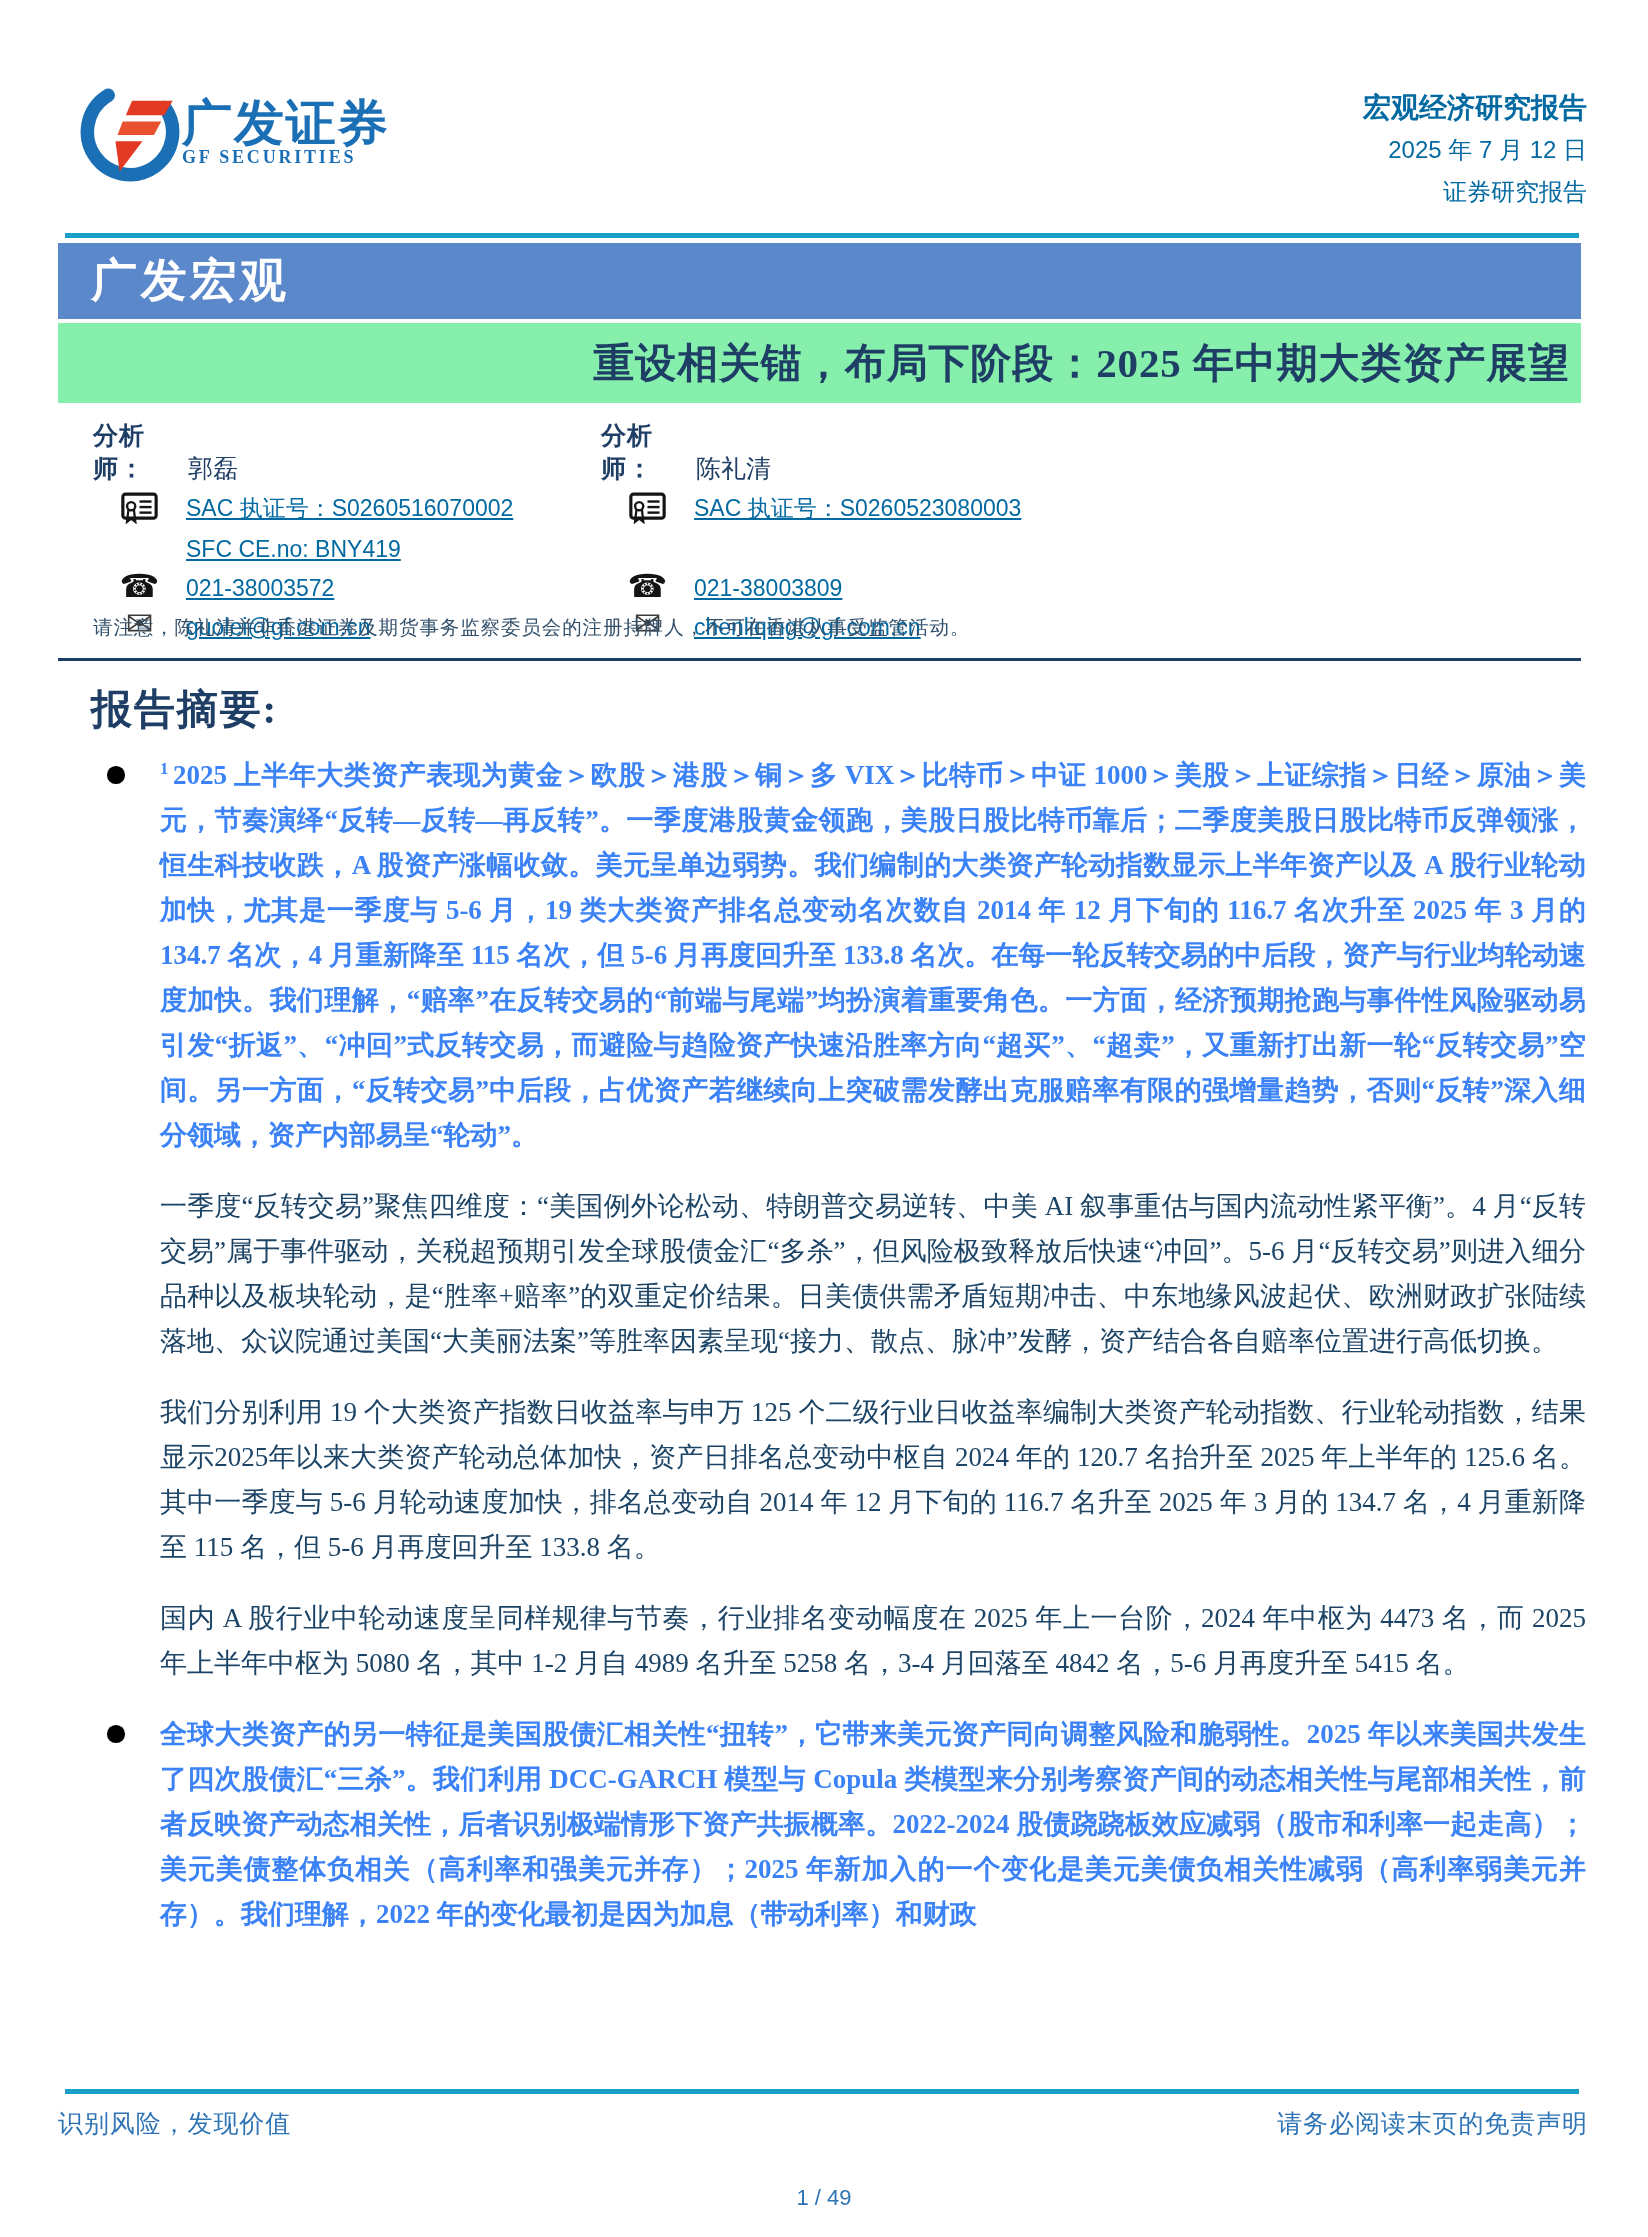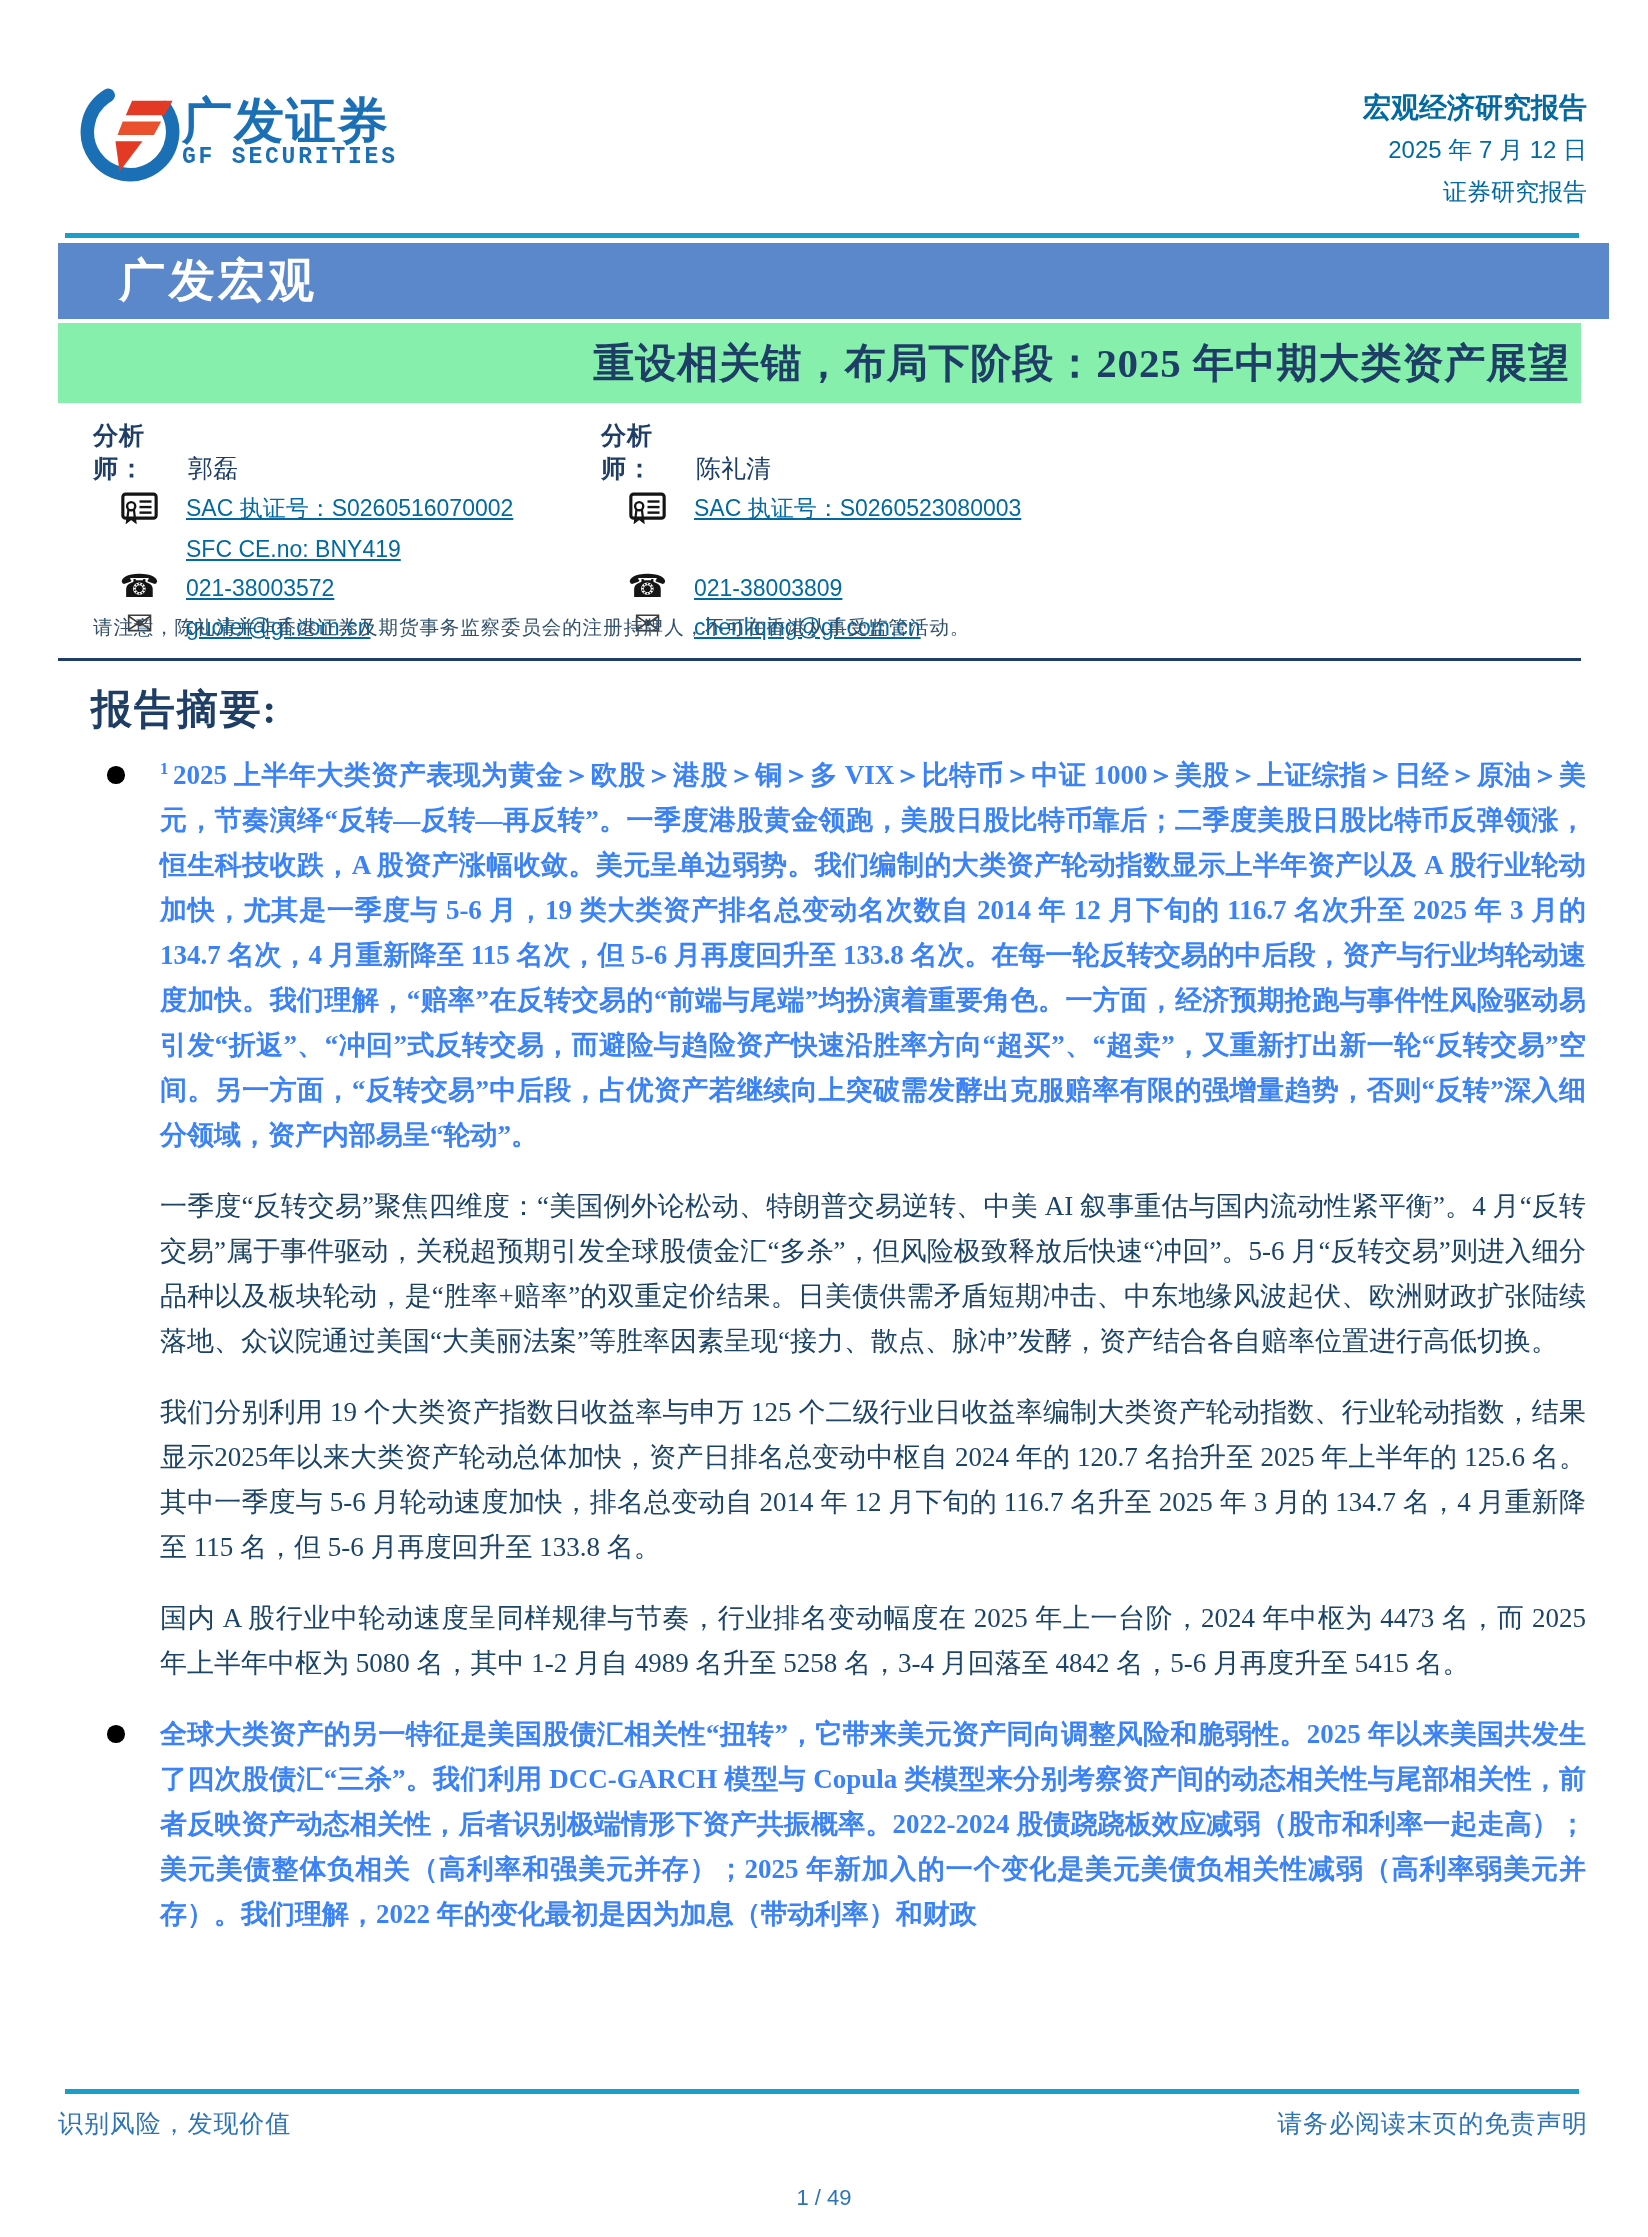--- a/index.html
+++ b/index.html
@@ -18,31 +18,31 @@
     padding:80px 61px 0 78px;
   }
   .logo{display:flex;align-items:center;}
   .logo-mark{width:104px;height:104px;flex:0 0 auto;}
   .logo-text{display:flex;flex-direction:column;line-height:1;}
   .logo-cn{
     font-family:"Liberation Sans","DejaVu Sans",sans-serif;
     font-size:50px;font-weight:bold;color:#1b6fb5;letter-spacing:1.9px;
   }
   .logo-en{
-    font-family:Liberation Mono, monospace;
-    font-size:23px;font-weight:bold;color:#1b6fb5;letter-spacing:2.8px;margin-top:0;
+    font-family:Liberation Serif, serif;
+    font-size:18px;font-weight:bold;color:#1b6fb5;letter-spacing:2.8px;margin-top:0;
   }
   .header-right{text-align:right;color:#0369a1;padding-top:5.6px;}
   .hr-line1{font-size:28px;font-weight:bold;line-height:43px;font-family:"Liberation Sans","DejaVu Sans",sans-serif;}
   .hr-line2,.hr-line3{font-size:24px;line-height:42px;font-family:"Liberation Sans","DejaVu Sans",sans-serif;}
   
   .teal-rule{position:absolute;left:65px;top:233px;width:1514px;height:4.6px;background:#1a9fc9;}
   .banner{
     position:absolute;left:58px;top:243px;width:1523px;height:76px;
-    background:#5b87cb;display:flex;align-items:center;padding-left:28px;
+    background:#5b87cb;display:flex;align-items:center;
   }
   .banner-label{
     color:#ffffff;font-size:46px;font-weight:bold;padding-left:33px;letter-spacing:3.7px;
   }
   .title-bar{
     position:absolute;left:58px;top:323px;width:1523px;height:80px;
     background:#86efac;display:flex;align-items:center;justify-content:flex-end;
   }
   .page-title{
     color:#1f3e66;font-size:41px;font-weight:bold;padding-right:11px;letter-spacing:0.9px;

